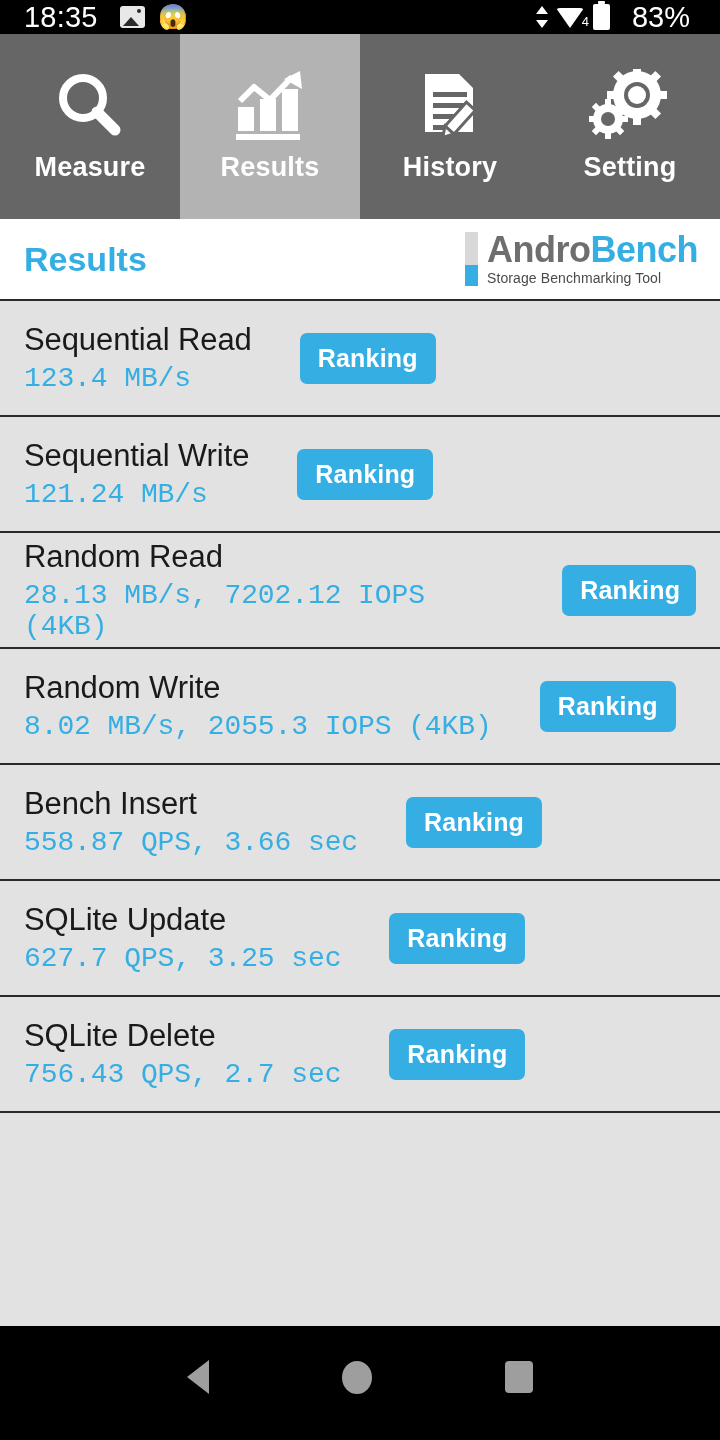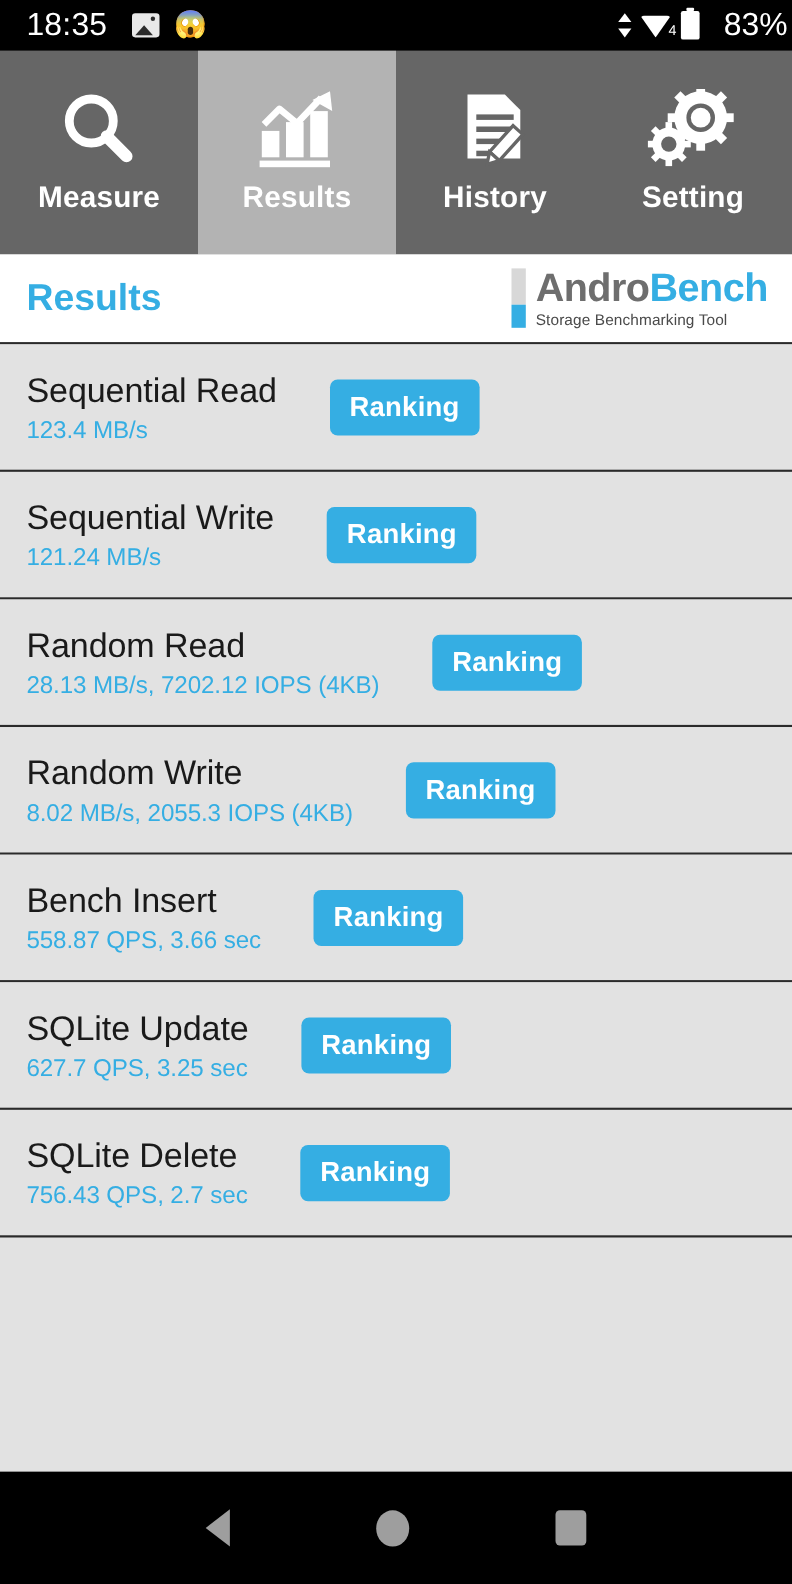--- a/index.html
+++ b/index.html
@@ -6,24 +6,24 @@
   html, body {
     width:720px; height:1440px;
     background:#000;
     font-family:"Liberation Sans", sans-serif;
     overflow:hidden;
   }
   #screen { width:720px; height:1440px; position:relative; background:#000; }
 
   
   .statusbar {
-    height:46px; width:100%;
+    height:34px; width:100%;
     background:#000; color:#fff;
     display:flex; align-items:center;
-    padding:0 4px 0 24px;
+    padding:0 30px 0 24px;
   }
   .sb-time { font-size:29px; font-weight:400; letter-spacing:0.2px; }
   .sb-left-icons { display:flex; align-items:center; gap:14px; margin-left:22px; }
   .sb-spacer { flex:1; }
   .sb-right { display:flex; align-items:center; gap:7px; }
   .sb-battery-pct { font-size:29px; font-weight:400; margin-left:15px; }
 
   .icon-photo {
     width:25px; height:22px; background:#e8e8e8;
     border-radius:3px; position:relative; overflow:hidden;
@@ -101,21 +101,21 @@
   .list { background:#e2e2e2; height:1025px; overflow:hidden; }
   .row {
     height:116px; display:flex; align-items:center;
     justify-content:flex-start;
     padding:0 24px 0 24px;
     border-bottom:2px solid #2a2a2a;
     background:#e2e2e2;
   }
   .row-texts { display:flex; flex-direction:column; gap:5px; }
   .row-name { font-size:31px; color:#1a1a1a; font-weight:400; letter-spacing:-0.1px; }
-  .row-value { font-size:22px; color:#35AEE3; font-weight:400; letter-spacing:-0.1px; }
+  .row-value { font-size:28px; color:#35AEE3; font-weight:400; letter-spacing:-0.1px;font-family:Liberation Mono, monospace; }
   .rank-btn {
     background:#35AEE3; color:#fff;
     font-size:25px; font-weight:bold;
     border:none; border-radius:7px;
     padding:11px 18px; cursor:pointer;
     min-width:122px; text-align:center;
     letter-spacing:0.2px;
     margin-left:48px;
   }
   .list-filler { background:#e2e2e2; flex:1; }

